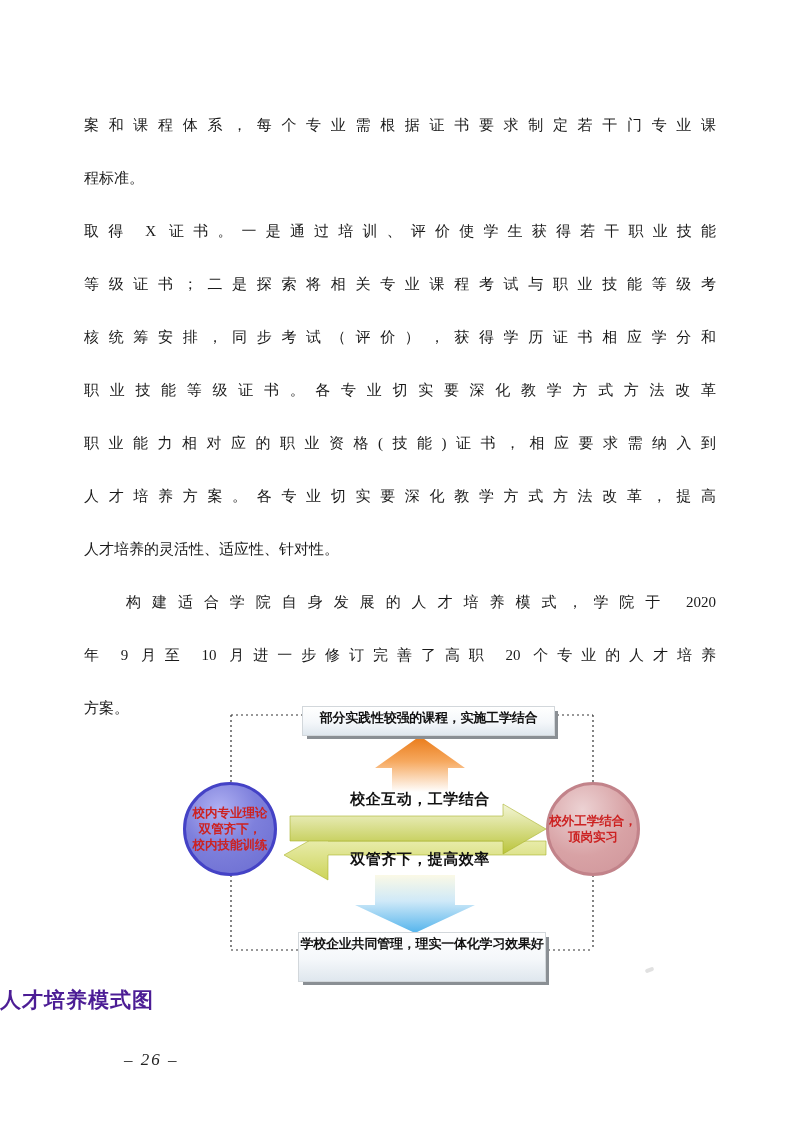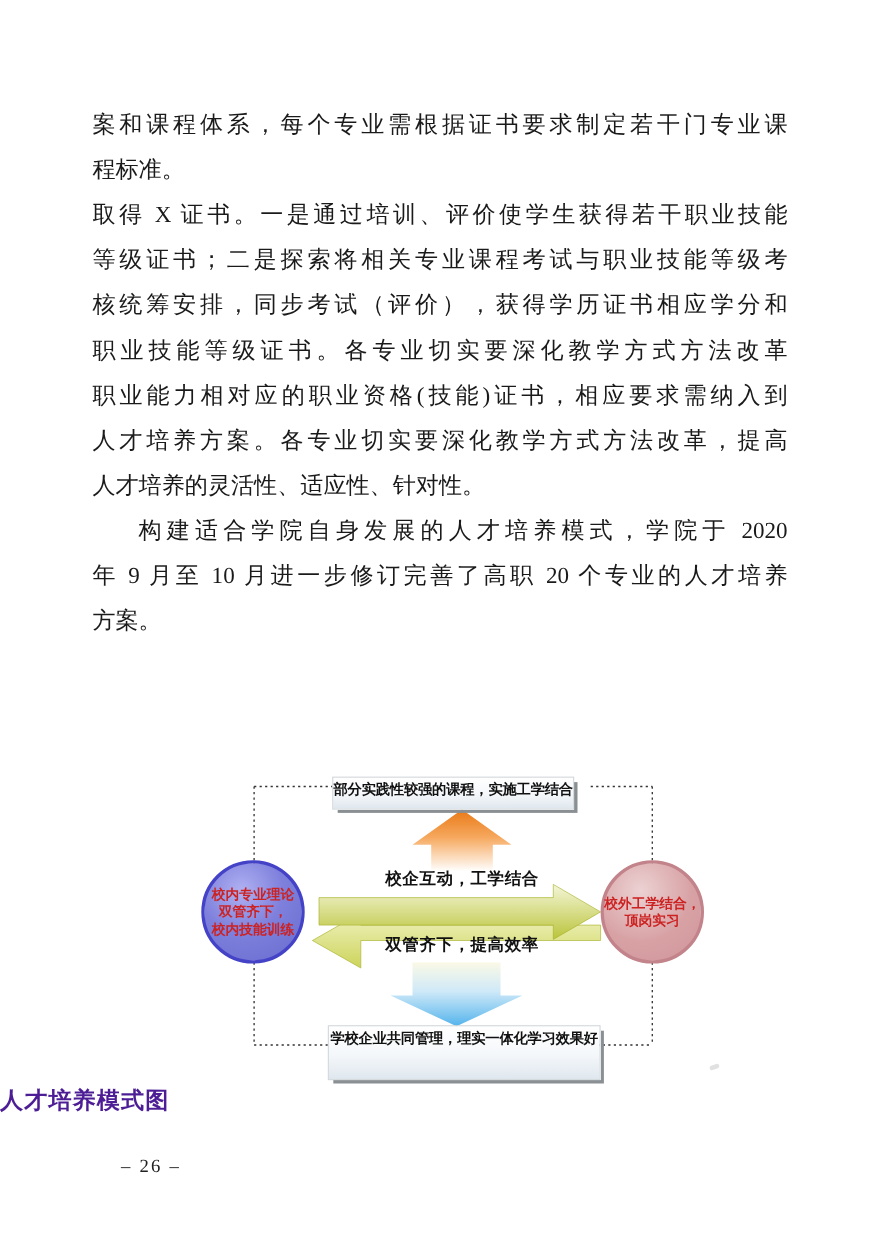--- a/index.html
+++ b/index.html
@@ -3,36 +3,36 @@
 <meta charset="utf-8">
 <style>
   html,body{margin:0;padding:0;background:#ffffff;}
   .page{
     position:relative; width:800px; height:1131px; background:#ffffff;
     font-family:"Liberation Serif","DejaVu Serif",serif; color:#1a1a1a;
     overflow:hidden;
   }
   
   .body-text{position:absolute; left:84px; top:93px; width:632px;}
-  .ln{height:41px; line-height:41px; font-size:21px; white-space:nowrap;}
+  .ln{height:41px; line-height:41px; font-size:15px; white-space:nowrap;margin-top:12px;}
   .ln.j{white-space:normal; text-align:justify; text-align-last:justify;}
   .ln.ind{padding-left:42px;}
   
   .diagram{position:absolute; left:170px; top:690px; width:500px; height:290px;
     font-family:"Liberation Sans","DejaVu Sans",sans-serif;}
   .diagram svg{position:absolute; left:0; top:0;}
   .dbox{
     position:absolute; box-sizing:border-box;
     background:linear-gradient(180deg,#ffffff 0%,#f4f7fa 55%,#dfe7ee 100%);
     border:1px solid #d2d7db;
     box-shadow:4px 4px 0 -1px #8a8f94;
     text-align:center; font-weight:bold; color:#111111;
     font-size:13px; letter-spacing:-0.2px; padding-top:2px;
   }
-  .dbox.top{left:132px; top:16px; width:220px; height:30px;font-family:Liberation Mono, monospace;}
+  .dbox.top{left:132px; top:16px; width:253px; height:30px;font-family:Liberation Mono, monospace;}
   .dbox.bottom{left:128px; top:242px; width:248px; height:50px;}
   .circle{
     position:absolute; width:94px; height:94px; border-radius:50%;
     box-sizing:border-box; display:flex; flex-direction:column;
     justify-content:center; align-items:center;
     font-weight:bold; font-size:12.5px; line-height:16px; text-align:center;
   }
   .circle.left{
     left:13px; top:92px; border:3px solid #4442c6;
     background:radial-gradient(circle at 38% 28%, #b0b1f2 0%, #7e80dc 45%, #6a6cd0 100%);
@@ -47,22 +47,22 @@
     font-weight:bold; color:#111111; font-size:15px; letter-spacing:0.5px;
     white-space:nowrap;
   }
   .midlabel.upper{top:100px;}
   .midlabel.lower{top:160px;}
   .smudge{position:absolute; left:475px; top:278px; width:9px; height:4px;
     background:#c9c9c9; opacity:.55; transform:rotate(-20deg); border-radius:2px;}
   
   .caption{position:absolute; left:0; top:986px; width:664px; text-align:left;
     font-weight:bold; font-size:21px; letter-spacing:1px; color:#4c1d95;}
-  .pageno{position:absolute; left:110px; top:1050px; font-size:17px;
-    letter-spacing:2px; color:#222222;}
+  .pageno{position:absolute; left:124px; top:1050px; font-size:17px;
+    letter-spacing:2px; color:#222222;font-style:italic;}
 </style>
 </head>
 <body>
 
 <div class="page">
 
   <div class="body-text">
     <div class="ln j">案和课程体系，每个专业需根据证书要求制定若干门专业课</div>
     <div class="ln">程标准。</div>
     <div class="ln j">取得 X 证书。一是通过培训、评价使学生获得若干职业技能</div>

